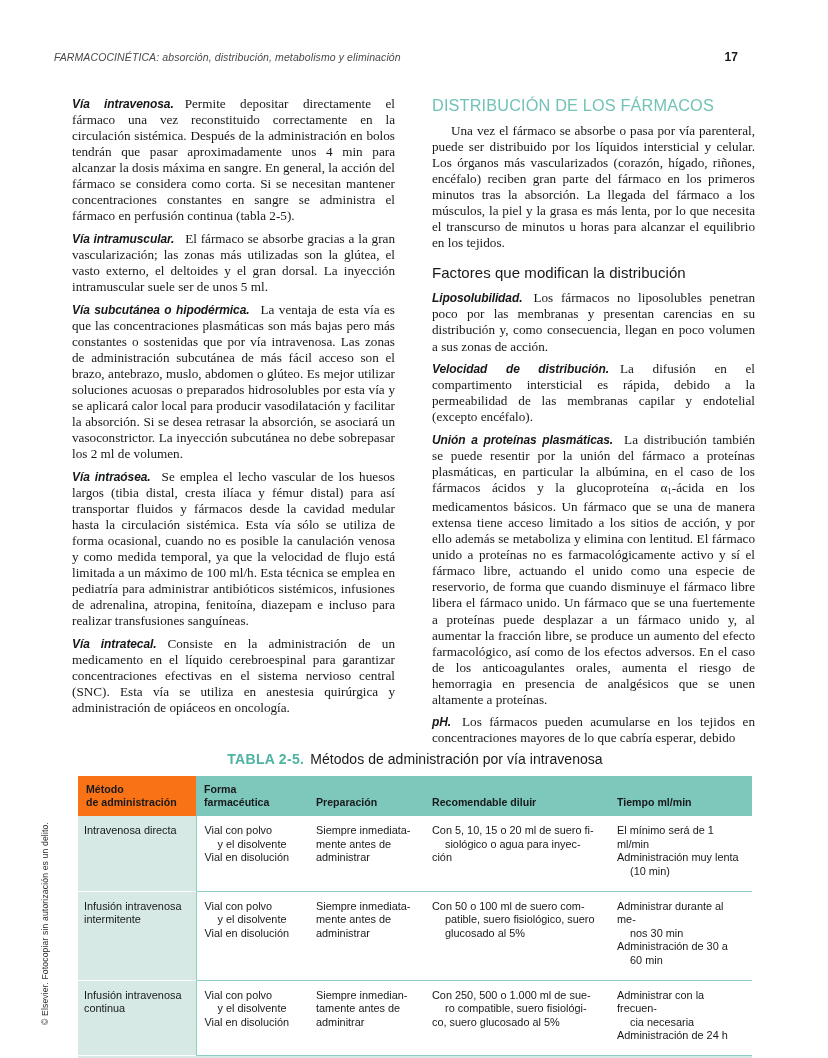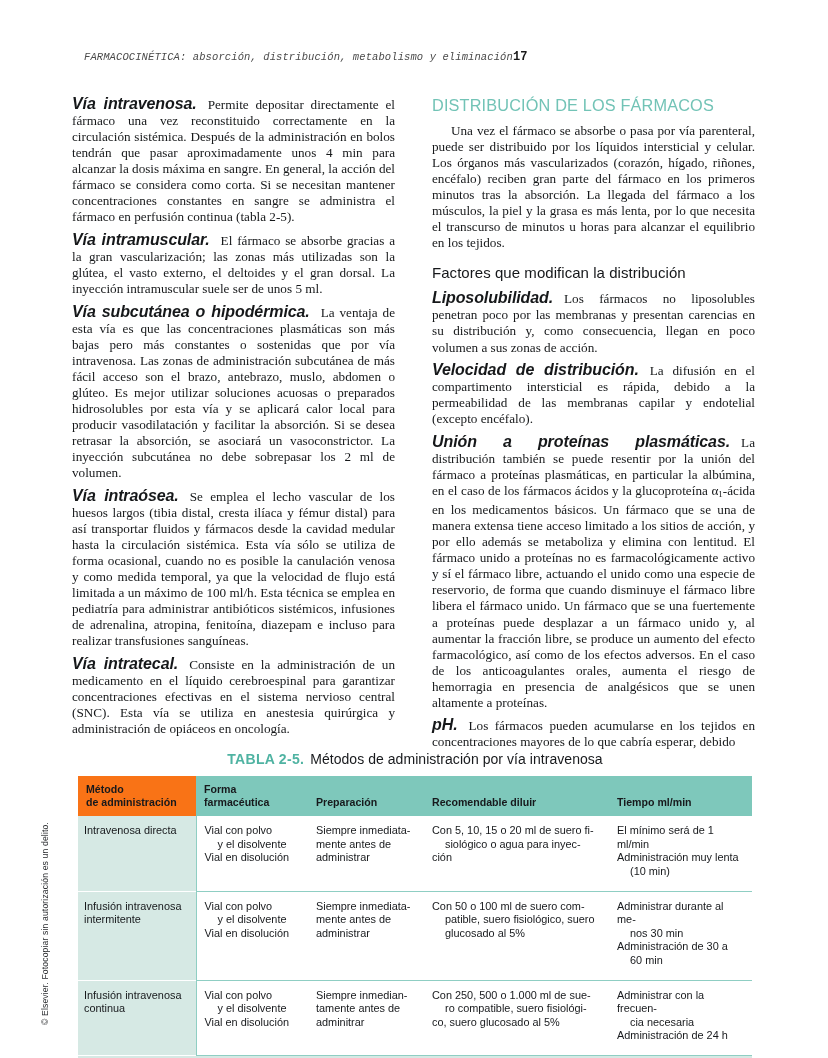--- a/index.html
+++ b/index.html
@@ -19,26 +19,27 @@
   .page {
     position: absolute;
     inset: 0;
     width: 828px;
     height: 1058px;
   }
 
   
   .running-head {
     position: absolute;
-    left: 84px;
+    left: 54px;
     top: 50px;
     width: 684px;
     display: flex;
     align-items: baseline;
-    font-family: Liberation Mono, monospace;
+    justify-content: space-between;
+    font-family: Liberation Sans, sans-serif;
     font-size: 10.5px;
     color: #4a4a4a;
     letter-spacing: 0.1px;
   }
   .running-head .rh-text { font-style: italic; }
   .running-head .rh-text .rh-caps { font-style: italic; }
   .running-head .rh-page {
     font-weight: bold;
     font-style: normal;
     color: #1a1a1a;
@@ -65,21 +66,21 @@
     hyphens: manual;
     color: #16181a;
   }
   p.body.first { text-indent: 0; }
   p.indent { text-indent: 19px; }
 
   .lead {
     font-family: "Liberation Sans", sans-serif;
     font-weight: bold;
     font-style: italic;
-    font-size: 16px;
+    font-size: 12px;
     letter-spacing: -0.1px;
   }
   .lead-gap { display: inline-block; width: 11px; }
 
   h2.sec-head {
     margin: 0 0 9px 0;
     font-family: "Liberation Sans", sans-serif;
     font-weight: normal;
     font-size: 16.3px;
     letter-spacing: 0.15px;

